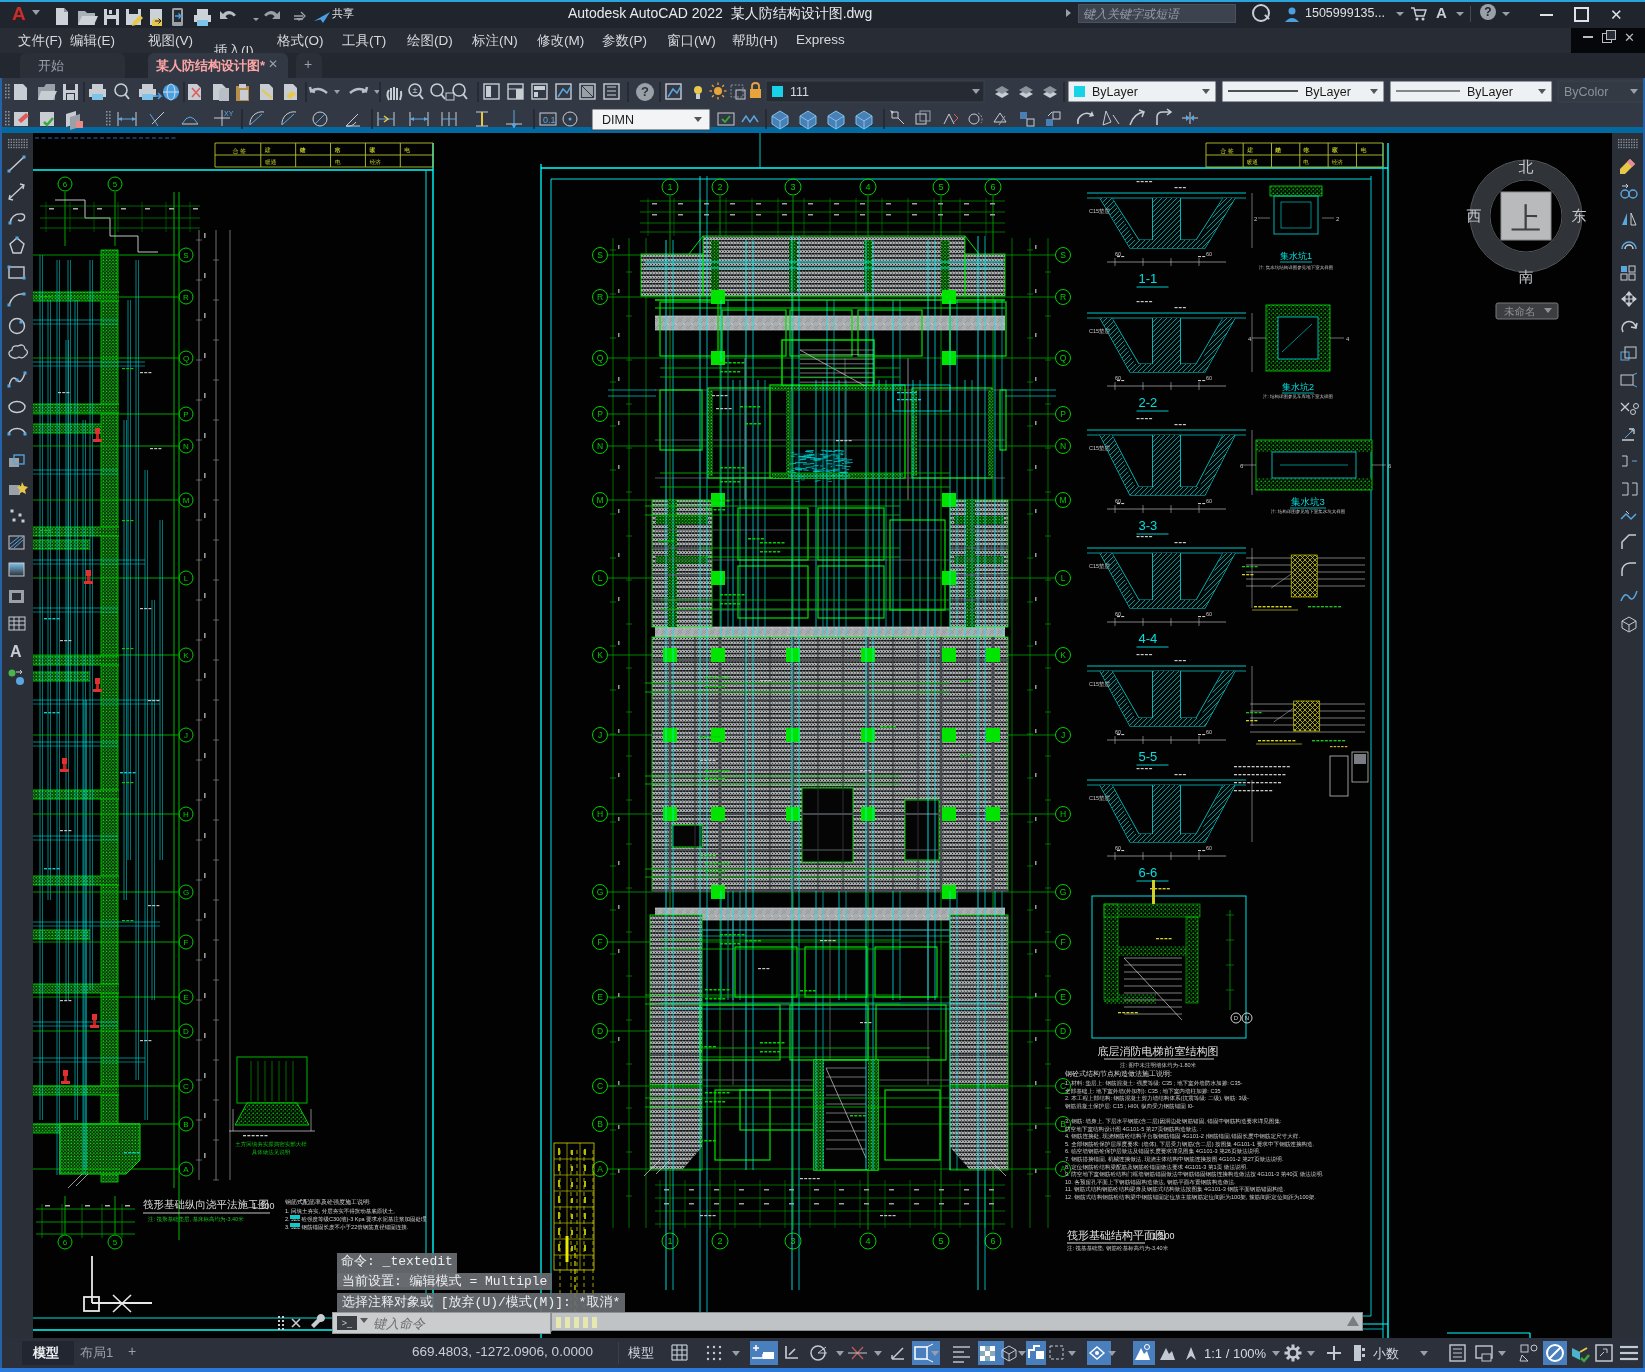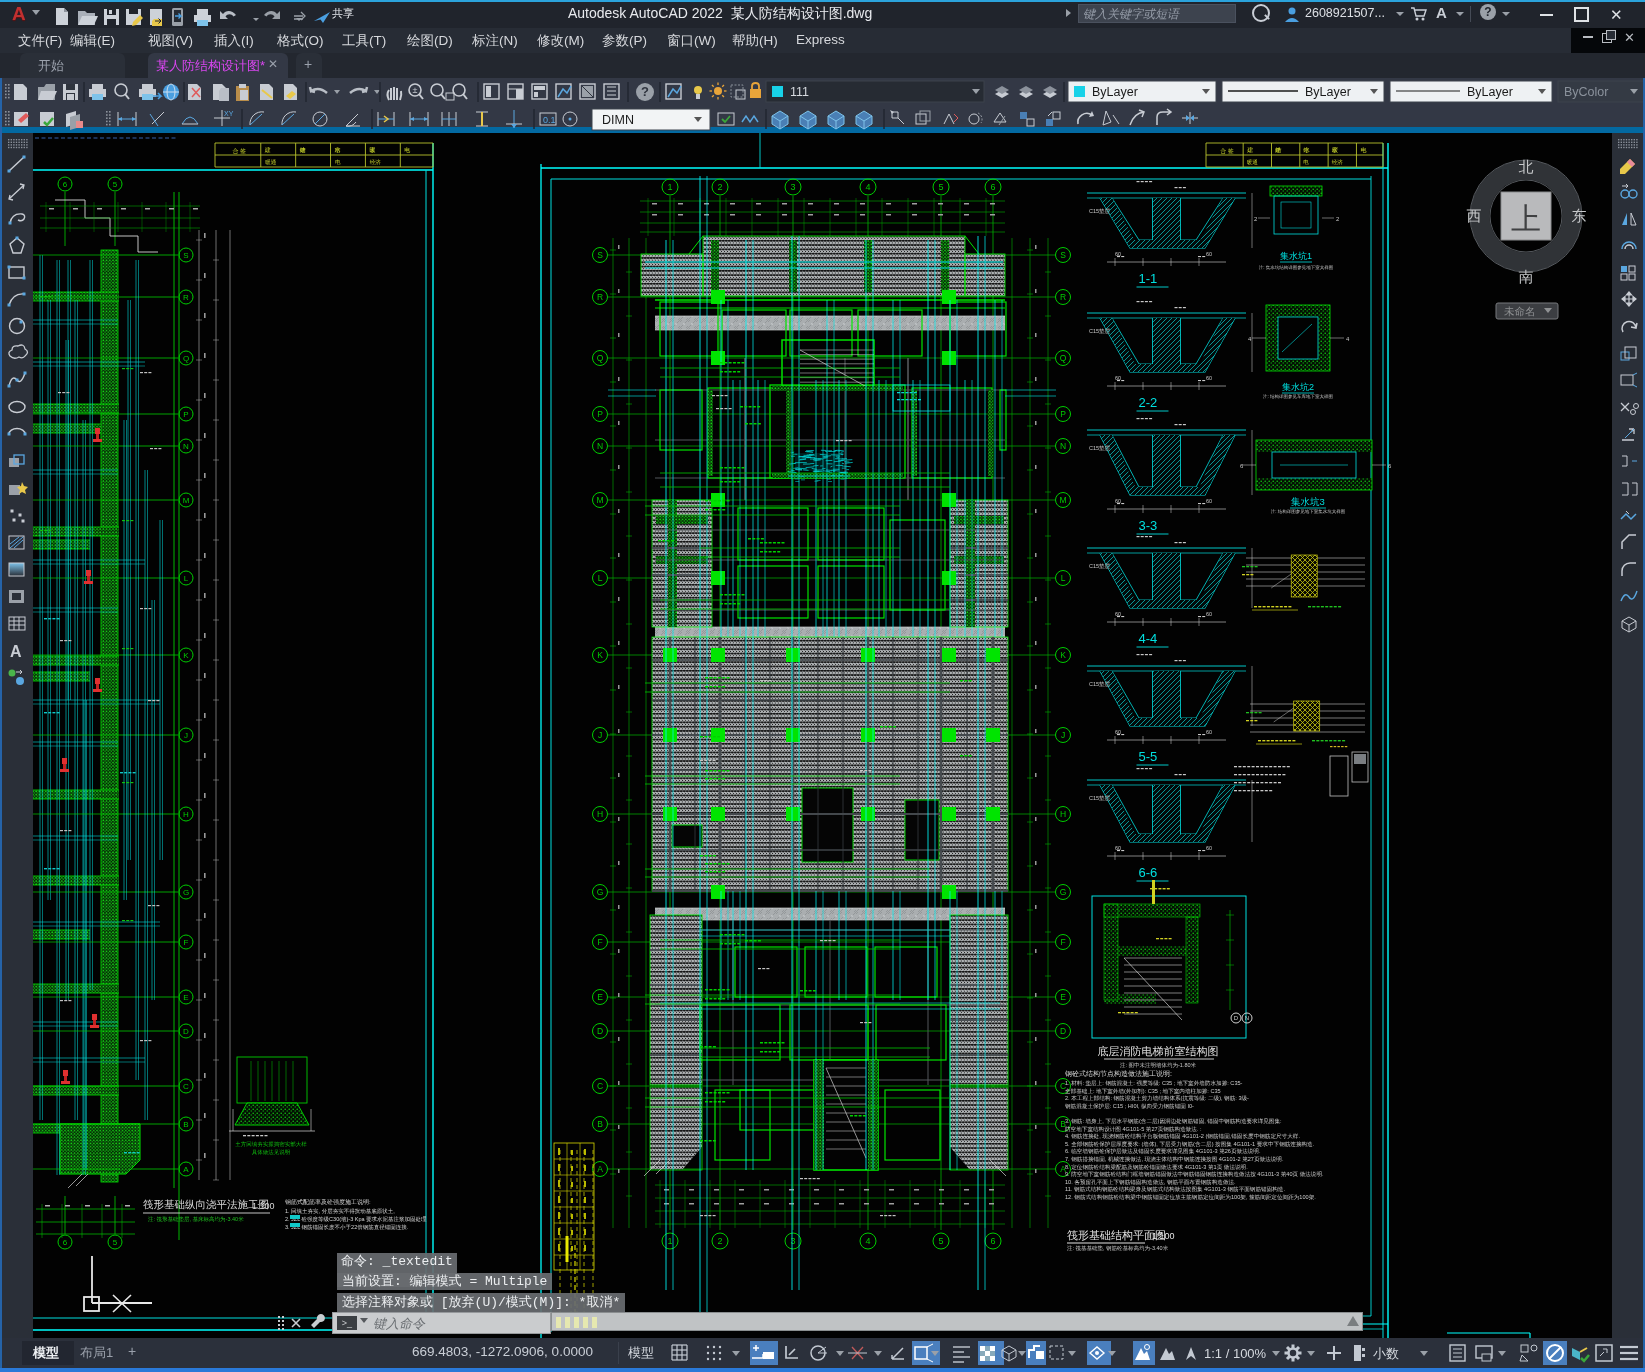--- a/index.html
+++ b/index.html
@@ -1981,60 +1981,60 @@
   <div class="abs" style="left:332px;top:4px;color:#e4e7ec;font-size:11px">共享</div>
   <div class="abs" style="left:568px;top:3px;color:#e8eaee;font-size:14px">Autodesk AutoCAD 2022&nbsp;&nbsp;某人防结构设计图.dwg</div>
   <div class="abs" style="left:1066px;top:7px;width:0;height:0;border-top:4px solid transparent;border-bottom:4px solid transparent;border-left:5px solid #9aa0a8"></div>
   <div class="abs" style="left:1078px;top:2px;width:158px;height:19px;background:#3d434e;border:1px solid #4a515e;color:#959ca8;font-size:12px;font-style:italic;padding:1px 4px;box-sizing:border-box">键入关键字或短语</div>
   <div class="abs" style="left:1252px;top:2px;width:14px;height:14px;border:2px solid #c9ced6;border-radius:50%"></div>
   <div class="abs" style="left:1264px;top:14px;width:6px;height:2px;background:#c9ced6;transform:rotate(45deg)"></div>
   <svg class="abs" style="left:1283px;top:3px" width="18" height="18">
       <circle cx="9" cy="6" r="3.5" fill="#4a9fe0"></circle>
       <path d="M2,17 q7,-8 14,0 z" fill="#4a9fe0"></path>
     </svg>
-  <div class="abs" style="left:1305px;top:4px;color:#dde0e5;font-size:12.5px">2608921507...</div>
+  <div class="abs" style="left:1305px;top:4px;color:#dde0e5;font-size:12.5px">1505999135...</div>
   <div class="abs" style="left:1396px;top:10px;width:0;height:0;border-left:4px solid transparent;border-right:4px solid transparent;border-top:4px solid #9aa0a8"></div>
   <svg class="abs" style="left:1410px;top:4px" width="18" height="16">
       <path d="M1,2 h3 l2,8 h8 l2,-6 H5" fill="none" stroke="#c9ced6" stroke-width="1.4"></path>
       <circle cx="7" cy="13" r="1.5" fill="#c9ced6"></circle>
       <circle cx="13" cy="13" r="1.5" fill="#c9ced6"></circle>
     </svg>
   <div class="abs" style="left:1436px;top:2px;font-size:15px;font-weight:bold;color:#c9ced6">A</div>
   <div class="abs" style="left:1456px;top:10px;width:0;height:0;border-left:4px solid transparent;border-right:4px solid transparent;border-top:4px solid #9aa0a8"></div>
   <div class="abs" style="left:1470px;top:4px;width:1px;height:16px;background:#454b56"></div>
   <div class="abs" style="left:1480px;top:2px;width:16px;height:16px;border-radius:50%;background:#9aa0a8;color:#20242c;font-size:12px;font-weight:bold;text-align:center;line-height:16px">?</div>
   <div class="abs" style="left:1502px;top:10px;width:0;height:0;border-left:4px solid transparent;border-right:4px solid transparent;border-top:4px solid #9aa0a8"></div>
   <div class="abs" style="left:1540px;top:12px;width:13px;height:2px;background:#dfe2e6"></div>
   <div class="abs" style="left:1574px;top:5px;width:11px;height:11px;border:2px solid #dfe2e6"></div>
   <div class="abs" style="left:1610px;top:4px;color:#dfe2e6;font-size:15px">✕</div>
 </div>
 <div class="abs" style="left:0;top:28px;width:1571px;height:25px;background:#272c35;color:#d6d8dc;font-size:13.5px">
     <span style="position:absolute;left:18px;top:4px">文件(F)</span>
     <span style="position:absolute;left:70px;top:4px">编辑(E)</span>
     <span style="position:absolute;left:148px;top:4px">视图(V)</span>
-    <span style="position:absolute;left:214px;top:4px">插入(I)</span>
+    <span style="position:absolute;left:214px;top:14px">插入(I)</span>
     <span style="position:absolute;left:277px;top:4px">格式(O)</span>
     <span style="position:absolute;left:342px;top:4px">工具(T)</span>
     <span style="position:absolute;left:407px;top:4px">绘图(D)</span>
     <span style="position:absolute;left:472px;top:4px">标注(N)</span>
     <span style="position:absolute;left:537px;top:4px">修改(M)</span>
     <span style="position:absolute;left:602px;top:4px">参数(P)</span>
     <span style="position:absolute;left:667px;top:4px">窗口(W)</span>
     <span style="position:absolute;left:732px;top:4px">帮助(H)</span>
     <span style="position:absolute;left:796px;top:4px">Express</span>
   <div class="abs" style="left:1583px;top:8px;width:10px;height:2px;background:#b8bcc2"></div>
   <div class="abs" style="left:1602px;top:5px;width:8px;height:8px;border:1.5px solid #b8bcc2"></div>
   <div class="abs" style="left:1606px;top:2px;width:8px;height:8px;border:1.5px solid #b8bcc2;background:#272c35"></div>
   <div class="abs" style="left:1624px;top:2px;color:#b8bcc2;font-size:13px">✕</div>
 </div>
 <div class="abs" style="left:0;top:53px;width:1645px;height:25px;background:#23272f">
   <div class="abs" style="left:20px;top:0;width:105px;height:25px;background:#2a2f38;border-radius:6px 6px 0 0"></div>
   <div class="abs" style="left:38px;top:4px;color:#9ba1ac;font-size:13px">开始</div>
   <div class="abs" style="left:148px;top:0;width:140px;height:25px;background:#333845;border-radius:6px 6px 0 0"></div>
-  <div class="abs" style="left:156px;top:4px;color:#d946ef;font-size:13px;font-weight:normal">某人防结构设计图*</div>
+  <div class="abs" style="left:156px;top:4px;color:#fca5a5;font-size:13px;font-weight:bold">某人防结构设计图*</div>
   <div class="abs" style="left:268px;top:4px;color:#9ba1ac;font-size:12px">✕</div>
   <div class="abs" style="left:296px;top:0;width:26px;height:25px;background:#2a2f38;border-radius:6px 6px 0 0"></div>
   <div class="abs" style="left:304px;top:3px;color:#9ba1ac;font-size:14px">+</div>
 </div>
 <div class="abs" style="left:0;top:78px;width:1645px;height:28px;background:#333845">
     <svg class="abs" style="left:0;top:0" width="1645" height="28" viewBox="0 0 1645 28">
       <rect x="5" y="6.0" width="1.6" height="1.6" fill="#8b919b"></rect>
       <rect x="8" y="6.0" width="1.6" height="1.6" fill="#8b919b"></rect>
       <rect x="5" y="9.2" width="1.6" height="1.6" fill="#8b919b"></rect>
       <rect x="8" y="9.2" width="1.6" height="1.6" fill="#8b919b"></rect>

